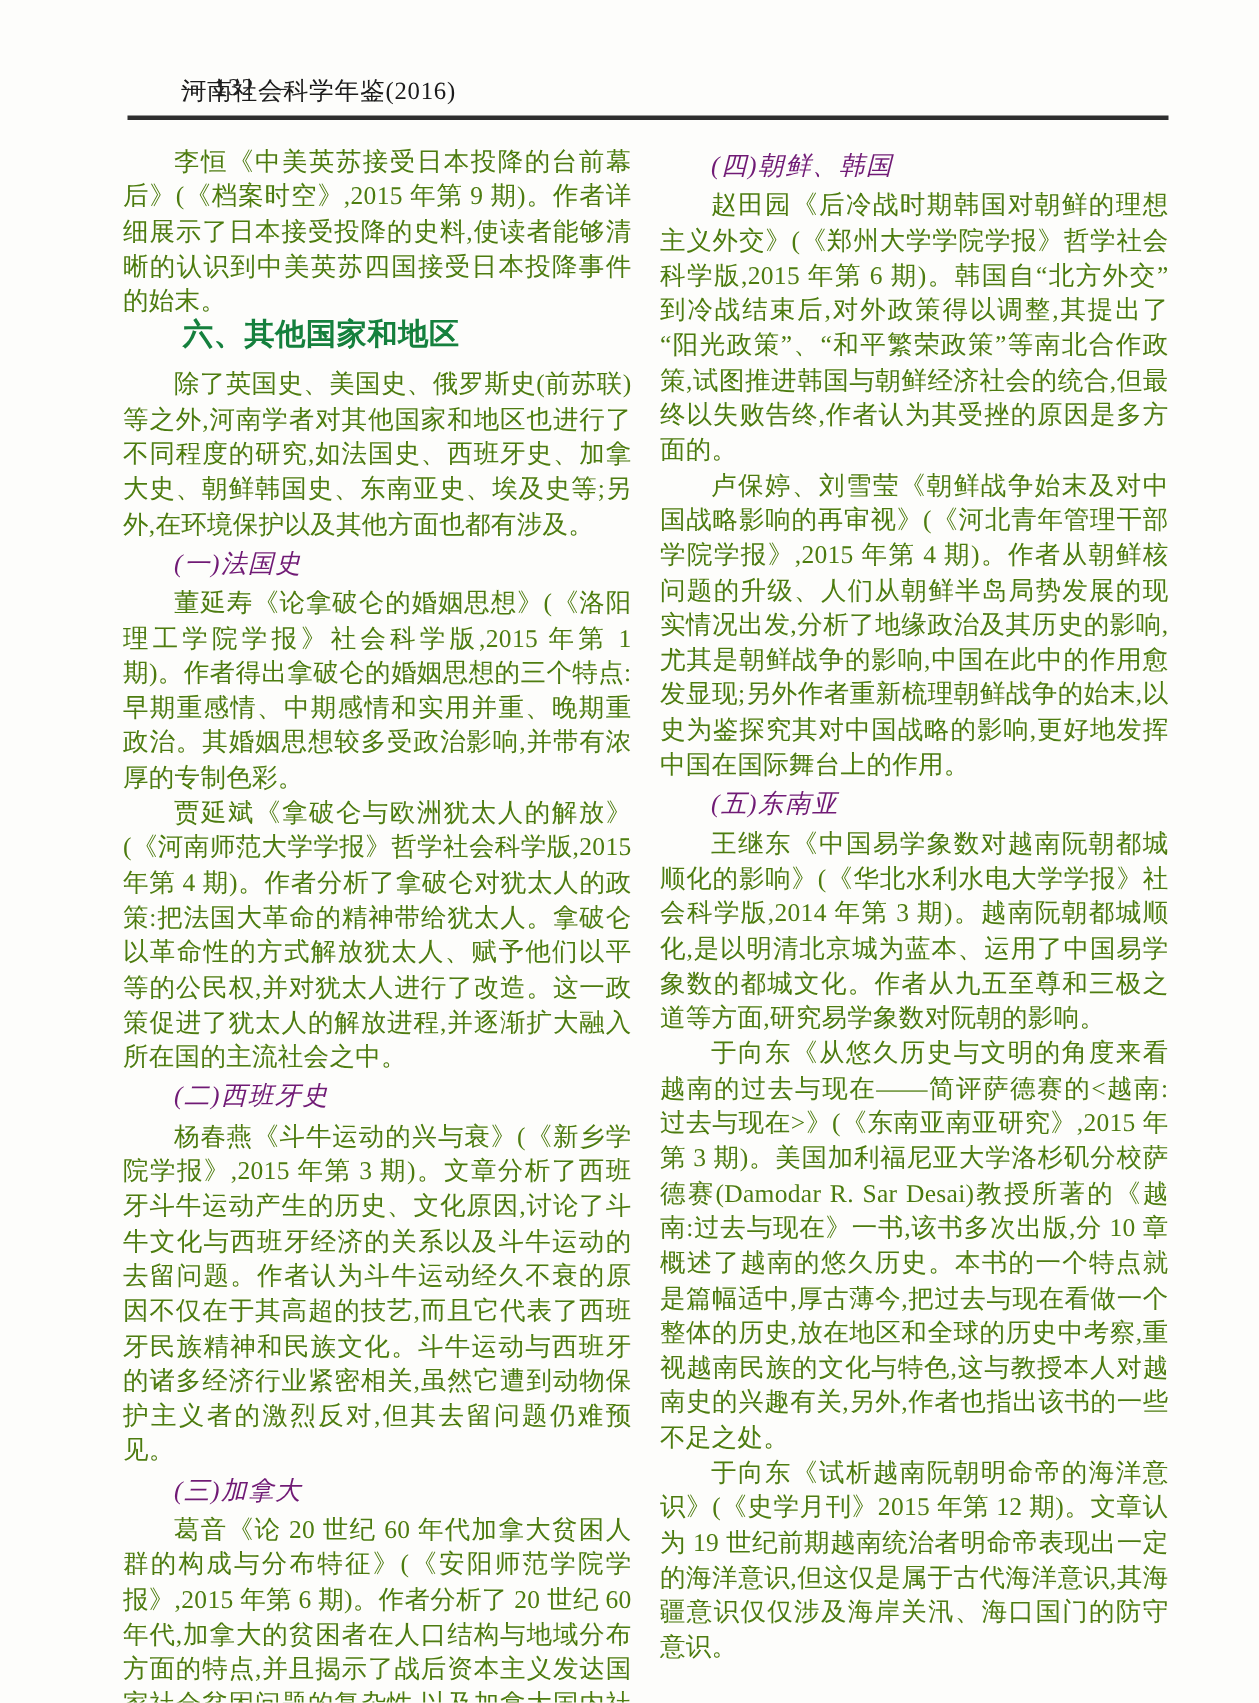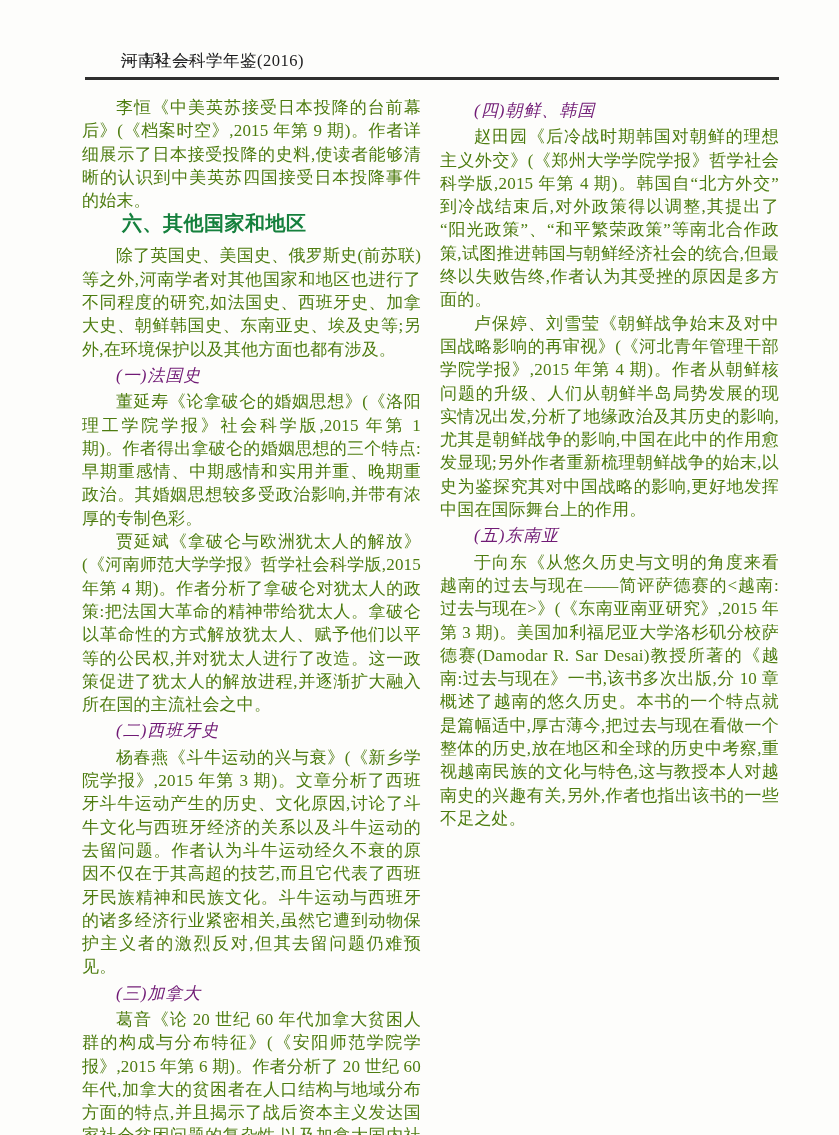--- a/index.html
+++ b/index.html
@@ -78,20 +78,22 @@
       <p class="para">董延寿《论拿破仑的婚姻思想》(《洛阳理工学院学报》社会科学版,2015 年第 1 期)。作者得出拿破仑的婚姻思想的三个特点:早期重感情、中期感情和实用并重、晚期重政治。其婚姻思想较多受政治影响,并带有浓厚的专制色彩。</p>
       <p class="para">贾延斌《拿破仑与欧洲犹太人的解放》(《河南师范大学学报》哲学社会科学版,2015 年第 4 期)。作者分析了拿破仑对犹太人的政策:把法国大革命的精神带给犹太人。拿破仑以革命性的方式解放犹太人、赋予他们以平等的公民权,并对犹太人进行了改造。这一政策促进了犹太人的解放进程,并逐渐扩大融入所在国的主流社会之中。</p>
       <h3 class="h-kai">(二)西班牙史</h3>
       <p class="para">杨春燕《斗牛运动的兴与衰》(《新乡学院学报》,2015 年第 3 期)。文章分析了西班牙斗牛运动产生的历史、文化原因,讨论了斗牛文化与西班牙经济的关系以及斗牛运动的去留问题。作者认为斗牛运动经久不衰的原因不仅在于其高超的技艺,而且它代表了西班牙民族精神和民族文化。斗牛运动与西班牙的诸多经济行业紧密相关,虽然它遭到动物保护主义者的激烈反对,但其去留问题仍难预见。</p>
       <h3 class="h-kai">(三)加拿大</h3>
       <p class="para">葛音《论 20 世纪 60 年代加拿大贫困人群的构成与分布特征》(《安阳师范学院学报》,2015 年第 6 期)。作者分析了 20 世纪 60 年代,加拿大的贫困者在人口结构与地域分布方面的特点,并且揭示了战后资本主义发达国家社会贫困问题的复杂性,以及加拿大国内社会环境中的一些固有的、明显的特征。</p>
     </section>
 
     <section class="col">
       <h3 class="h-kai">(四)朝鲜、韩国</h3>
-      <p class="para">赵田园《后冷战时期韩国对朝鲜的理想主义外交》(《郑州大学学院学报》哲学社会科学版,2015 年第 4 期)。韩国自“北方外交”到冷战结束后,对外政策得以调整,其提出了“阳光政策”、“和平繁荣政策”等南北合作政策,试图推进韩国与朝鲜经济社会的统合,但最终以失败告终,作者认为其受挫的原因是多方面的。</p>
+      <p class="para">赵田园《后冷战时期韩国对朝鲜的理想主义外交》(《郑州大学学院学报》哲学社会科学版,2015 年第 6 期)。韩国自“北方外交”到冷战结束后,对外政策得以调整,其提出了“阳光政策”、“和平繁荣政策”等南北合作政策,试图推进韩国与朝鲜经济社会的统合,但最终以失败告终,作者认为其受挫的原因是多方面的。</p>
       <p class="para">卢保婷、刘雪莹《朝鲜战争始末及对中国战略影响的再审视》(《河北青年管理干部学院学报》,2015 年第 4 期)。作者从朝鲜核问题的升级、人们从朝鲜半岛局势发展的现实情况出发,分析了地缘政治及其历史的影响,尤其是朝鲜战争的影响,中国在此中的作用愈发显现;另外作者重新梳理朝鲜战争的始末,以史为鉴探究其对中国战略的影响,更好地发挥中国在国际舞台上的作用。</p>
       <h3 class="h-kai">(五)东南亚</h3>
+      <p class="para">王继东《中国易学象数对越南阮朝都城顺化的影响》(《华北水利水电大学学报》社会科学版,2014 年第 3 期)。越南阮朝都城顺化,是以明清北京城为蓝本、运用了中国易学象数的都城文化。作者从九五至尊和三极之道等方面,研究易学象数对阮朝的影响。</p>
       <p class="para">于向东《从悠久历史与文明的角度来看越南的过去与现在——简评萨德赛的&lt;越南:过去与现在&gt;》(《东南亚南亚研究》,2015 年第 3 期)。美国加利福尼亚大学洛杉矶分校萨德赛(Damodar R. Sar Desai)教授所著的《越南:过去与现在》一书,该书多次出版,分 10 章概述了越南的悠久历史。本书的一个特点就是篇幅适中,厚古薄今,把过去与现在看做一个整体的历史,放在地区和全球的历史中考察,重视越南民族的文化与特色,这与教授本人对越南史的兴趣有关,另外,作者也指出该书的一些不足之处。</p>
+      <p class="para">于向东《试析越南阮朝明命帝的海洋意识》(《史学月刊》2015 年第 12 期)。文章认为 19 世纪前期越南统治者明命帝表现出一定的海洋意识,但这仅是属于古代海洋意识,其海疆意识仅仅涉及海岸关汛、海口国门的防守意识。</p>
     </section>
 
   </main>
 </div>
 
 </body></html>

